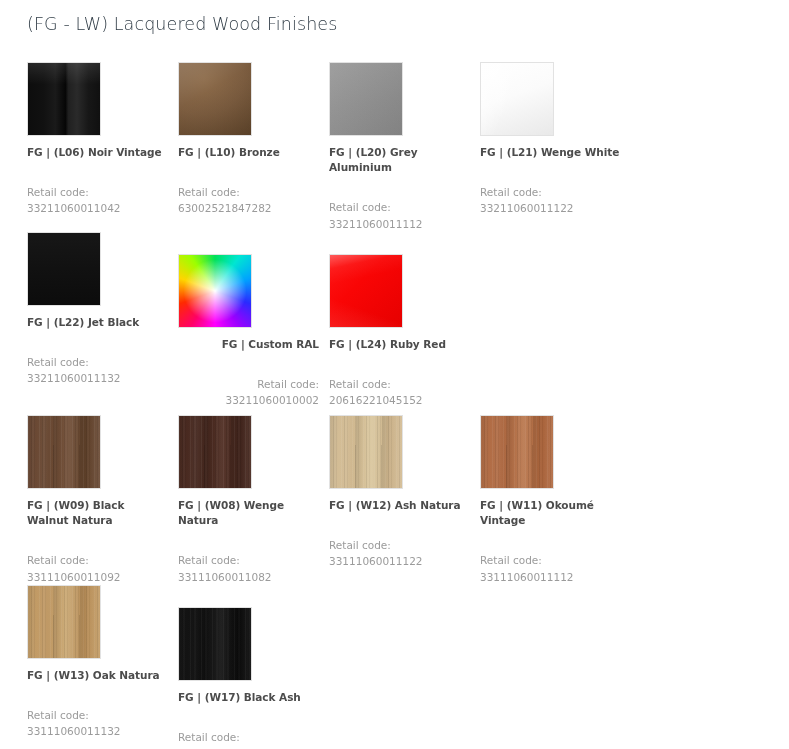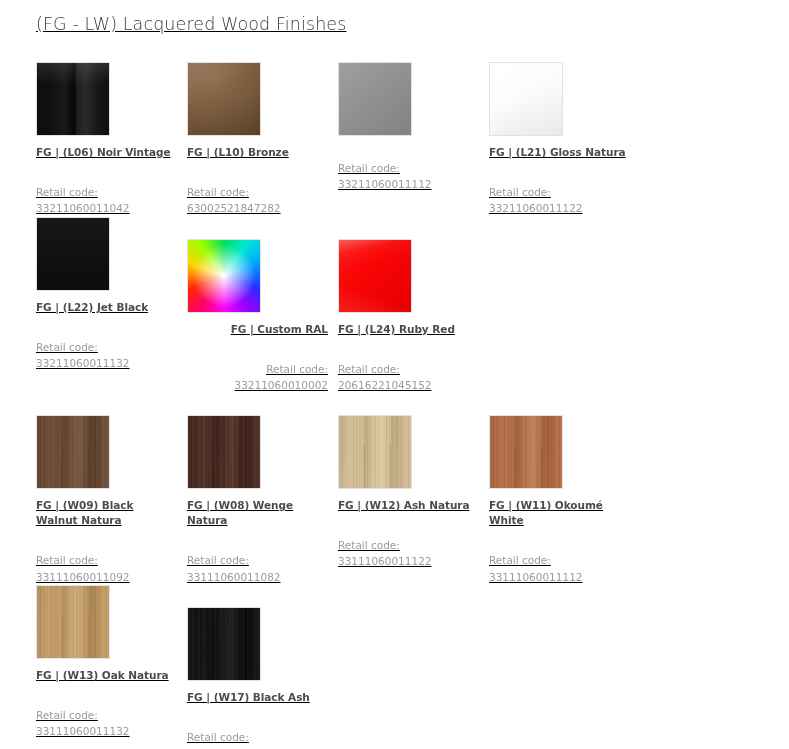--- a/index.html
+++ b/index.html
@@ -10,21 +10,21 @@
     width: 789px;
     height: 749px;
     overflow: hidden;
   }
   body {
     font-family: "DejaVu Sans", "Liberation Sans", sans-serif;
     -webkit-font-smoothing: antialiased;
   }
   .page { position: relative; width: 789px; height: 749px; }
 
-  .section { position: absolute; left: 12px; width: 641px; text-decoration: underline; }
+  .section { position: absolute; left: 3px; width: 641px; }
   .section-title {
     font-size: 17.5px;
     font-weight: 300;
     color: #2f3b45;
     letter-spacing: 0.1px;
     padding-left: 24px;
     line-height: 1.2;
     white-space: nowrap;
   }
 
@@ -181,28 +181,29 @@
         <div class="cell">
           <div class="swatch sw-bronze"></div>
           <div class="label">FG | (L10) Bronze</div>
           <div class="retail">
             <span class="code">Retail code:</span>
             <span class="code">63002521847282</span>
           </div>
         </div>
         <div class="cell">
           <div class="swatch sw-grey-alu"></div>
+          <div class="label">FG | (L20) Grey Aluminium</div>
           <div class="retail">
             <span class="code">Retail code:</span>
             <span class="code">33211060011112</span>
           </div>
         </div>
         <div class="cell">
           <div class="swatch sw-gloss-white"></div>
-          <div class="label">FG | (L21) Gloss Natura</div>
+          <div class="label">FG | (L21) Wenge White</div>
           <div class="retail">
             <span class="code">Retail code:</span>
             <span class="code">33211060011122</span>
           </div>
         </div>
         <div class="cell">
           <div class="swatch sw-jet-black"></div>
           <div class="label">FG | (L22) Jet Black</div>
           <div class="retail">
             <span class="code">Retail code:</span>
@@ -249,21 +250,21 @@
         <div class="cell">
           <div class="swatch wood sw-ash"></div>
           <div class="label">FG | (W12) Ash Natura</div>
           <div class="retail">
             <span class="code">Retail code:</span>
             <span class="code">33111060011122</span>
           </div>
         </div>
         <div class="cell">
           <div class="swatch wood sw-okoume"></div>
-          <div class="label">FG | (W11) Okoumé White</div>
+          <div class="label">FG | (W11) Okoumé Vintage</div>
           <div class="retail">
             <span class="code">Retail code:</span>
             <span class="code">33111060011112</span>
           </div>
         </div>
         <div class="cell">
           <div class="swatch wood sw-oak"></div>
           <div class="label">FG | (W13) Oak Natura</div>
           <div class="retail">
             <span class="code">Retail code:</span>

